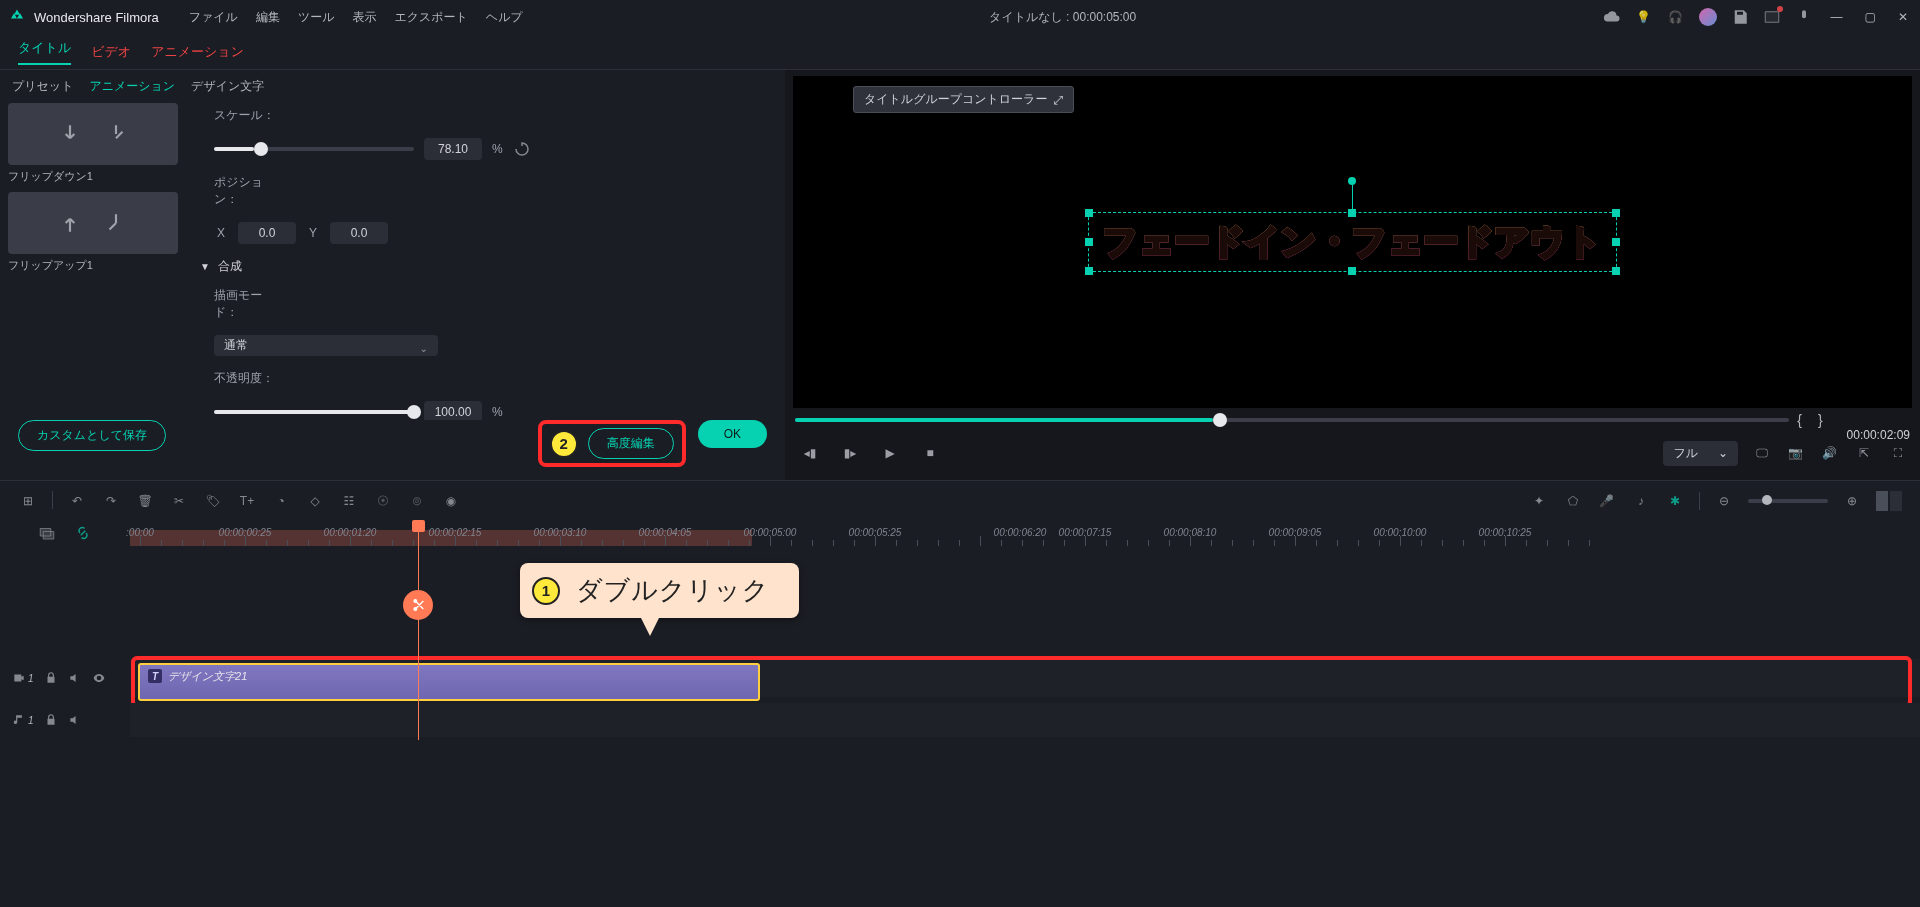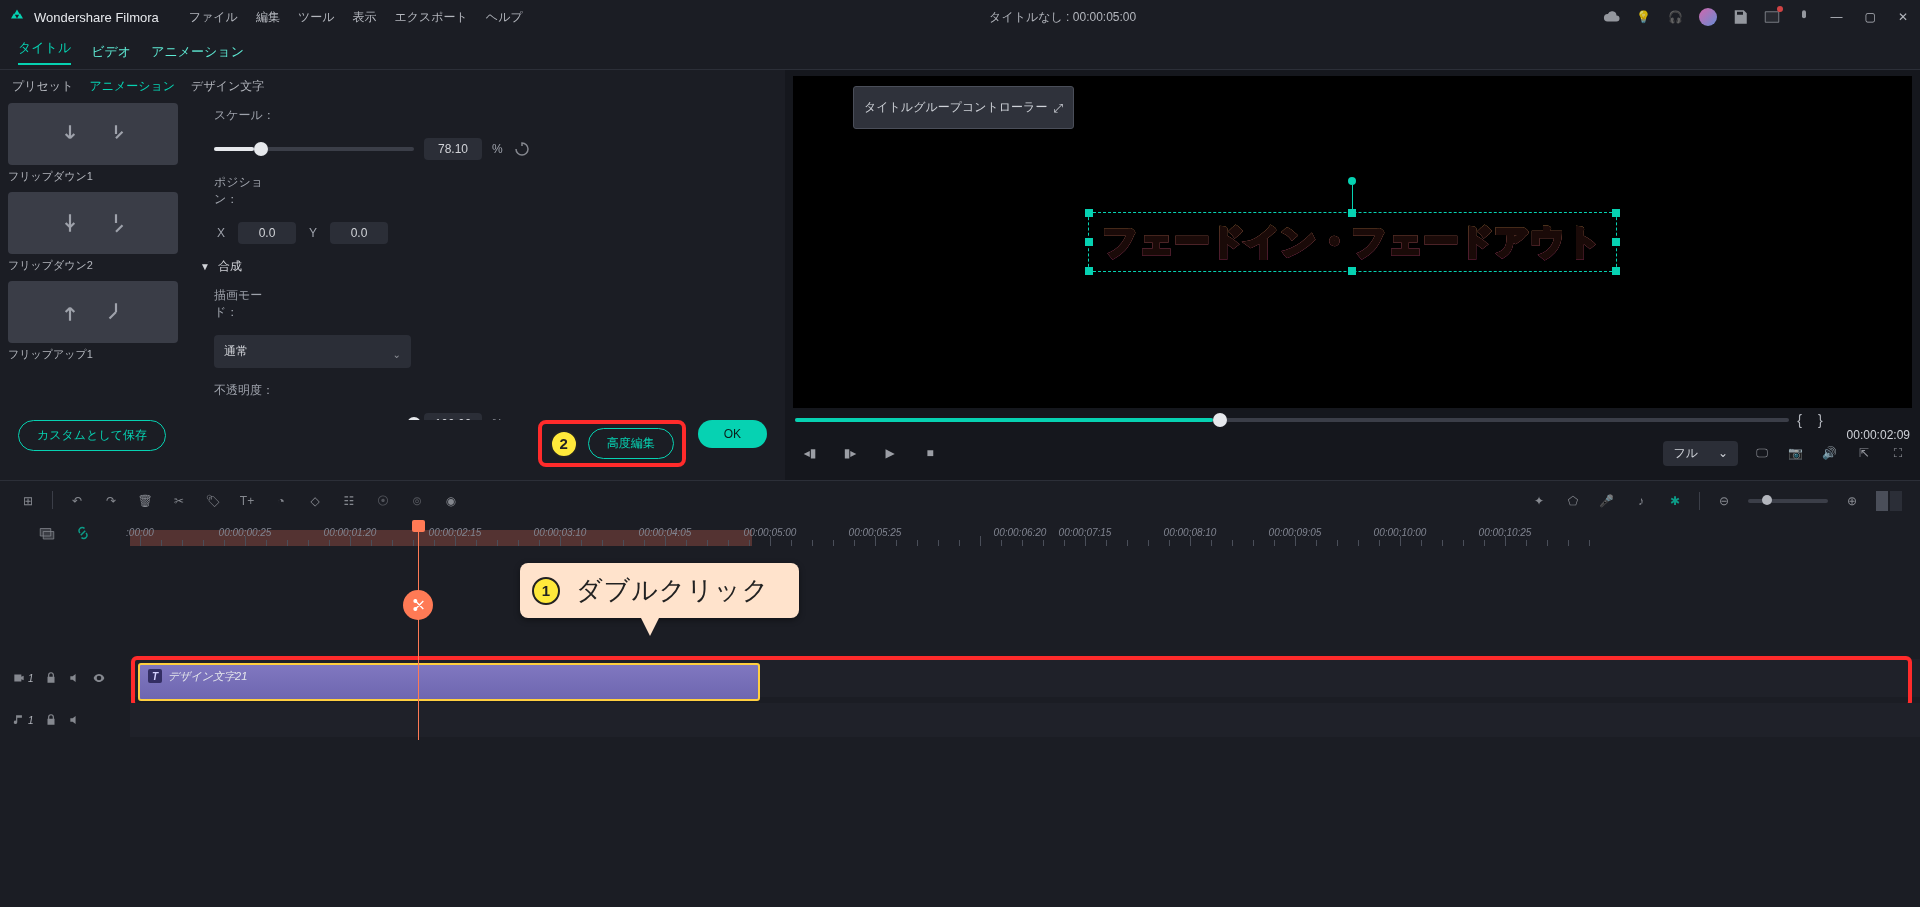--- a/index.html
+++ b/index.html
@@ -12,21 +12,21 @@
 .menus { display: flex; gap: 18px; }
 .menus span { color: #b3b6bd; font-size: 12px; cursor: pointer; }
 .tb-center { flex: 1; text-align: center; color: #b3b6bd; font-size: 12px; }
 .tb-right { display: flex; align-items: center; gap: 14px; }
 .tb-right .icon { width: 18px; height: 18px; display: flex; align-items: center; justify-content: center; opacity: .8; }
 .tb-right .winctl { display: flex; gap: 14px; }
 .tb-right .winctl span { cursor: pointer; padding: 4px; }
 
 
 .edit-tabs { height: 36px; display: flex; align-items: center; gap: 20px; padding: 0 18px; border-bottom: 1px solid #2c2f38; }
-.edit-tabs span { color: #5eead4; cursor: pointer; font-size: 13px; }
+.edit-tabs span { color: #ef4444; cursor: pointer; font-size: 13px; }
 .edit-tabs .active { color: #06d2b2; border-bottom: 2px solid #06d2b2; padding-bottom: 6px; }
 
 
 .main-row { display: flex; height: 410px; }
 .left-col { width: 785px; display: flex; flex-direction: column; }
 .subtabs { display: flex; gap: 16px; padding: 8px 12px; font-size: 12px; }
 .subtabs span { color: #b3b6bd; cursor: pointer; }
 .subtabs .active { color: #06d2b2; }
 .content-row { display: flex; flex: 1; overflow: hidden; }
 .thumbs { width: 190px; padding: 0 8px; overflow-y: auto; }
@@ -40,35 +40,35 @@
 .prop-label { color: #9ea2ab; font-size: 12px; width: 70px; }
 .slider { position: relative; width: 200px; height: 4px; background: #3b3e48; border-radius: 2px; }
 .slider .fill { position: absolute; left: 0; top: 0; height: 4px; background: #e6e8ec; border-radius: 2px; }
 .slider .knob { position: absolute; top: -5px; width: 14px; height: 14px; background: #e6e8ec; border-radius: 50%; }
 .num-box { background: #2b2e37; border-radius: 4px; padding: 4px 10px; min-width: 58px; text-align: center; font-size: 12px; color: #d1d3d8; }
 .unit { color: #9ea2ab; }
 .reset-icon { width: 18px; height: 18px; opacity: .7; }
 .coord-lbl { color: #9ea2ab; width: 14px; text-align: center; }
 .section-head { display: flex; align-items: center; gap: 8px; color: #d1d3d8; margin: 8px 0 12px -14px; }
 .section-head .tri { font-size: 10px; }
-.select-box { background: #2b2e37; border-radius: 4px; padding: 8px 10px; width: 197px; color: #d1d3d8; display: flex; justify-content: space-between; align-items: flex-end; }
+.select-box { background: #2b2e37; border-radius: 4px; padding: 2px 10px; width: 224px; color: #d1d3d8; display: flex; justify-content: space-between; align-items: flex-end; }
 .select-box .chev { font-size: 10px; opacity: .6; }
 
 
 .left-bottom { height: 60px; display: flex; align-items: flex-start; padding: 0 18px; gap: 12px; }
 .pill { border: 1px solid #06d2b2; color: #06d2b2; background: transparent; padding: 6px 18px; border-radius: 18px; font-size: 12px; cursor: pointer; }
 .pill.solid { background: #06d2b2; color: #0b1e1a; border: none; padding: 7px 26px; }
 .spacer { flex: 1; }
 .callout-frame { position: relative; border: 4px solid #ff2b2b; border-radius: 8px; padding: 4px 8px; display: flex; align-items: center; gap: 10px; }
 .num-badge { width: 28px; height: 28px; border-radius: 50%; background: #ffe93b; border: 2px solid #222; color: #222; font-weight: bold; display: flex; align-items: center; justify-content: center; font-size: 15px; }
 
 
 .preview { flex: 1; display: flex; flex-direction: column; background: #15171d; padding: 6px 8px; }
 .preview-stage { flex: 1; background: #000; position: relative; display: flex; align-items: center; justify-content: center; }
-.group-ctrl { position: absolute; top: 10px; left: 60px; background: #2f323b; border: 1px solid #4a4e59; padding: 12px 10px; color: #cfd2d8; font-size: 12px; border-radius: 3px; display: flex; align-items: center; gap: 6px; }
+.group-ctrl { position: absolute; top: 10px; left: 60px; background: #2f323b; border: 1px solid #4a4e59; padding: 4px 10px; color: #cfd2d8; font-size: 12px; border-radius: 3px; display: flex; align-items: center; gap: 6px; }
 .title-box { position: relative; padding: 4px 8px; border: 1px dashed #06d2b2; }
 .title-box .handle { position: absolute; width: 8px; height: 8px; background: #06d2b2; }
 .title-box .handle.tl { top: -4px; left: -4px; }
 .title-box .handle.tr { top: -4px; right: -4px; }
 .title-box .handle.bl { bottom: -4px; left: -4px; }
 .title-box .handle.br { bottom: -4px; right: -4px; }
 .title-box .handle.tc { top: -4px; left: 50%; margin-left: -4px; }
 .title-box .handle.bc { bottom: -4px; left: 50%; margin-left: -4px; }
 .title-box .handle.ml { top: 50%; left: -4px; margin-top: -4px; }
 .title-box .handle.mr { top: 50%; right: -4px; margin-top: -4px; }
@@ -206,31 +206,20 @@
         <div class="thumb">
           <div class="thumb-img">
               <svg viewBox="0 0 24 24">
                 <path d="M12 4v12m0 0l-4-4m4 4l4-4" stroke="#9ea2ab" stroke-width="2" fill="none"></path>
               </svg>
               <svg viewBox="0 0 24 24">
                 <path d="M12 4v8m6-2l-6 6" stroke="#9ea2ab" stroke-width="2" fill="none"></path>
               </svg>
             </div>
           <div class="lbl">フリップダウン1</div>
-        </div>
-        <div class="thumb">
-          <div class="thumb-img">
-              <svg viewBox="0 0 24 24">
-                <path d="M12 4v12m0 0l-4-4m4 4l4-4M12 20V8" stroke="#9ea2ab" stroke-width="2" fill="none"></path>
-              </svg>
-              <svg viewBox="0 0 24 24">
-                <path d="M12 4v8m6 2l-6 6" stroke="#9ea2ab" stroke-width="2" fill="none"></path>
-              </svg>
-            </div>
-          <div class="lbl">フリップダウン2</div>
         </div>
         <div class="thumb">
           <div class="thumb-img">
               <svg viewBox="0 0 24 24">
                 <path d="M12 20V8m0 0l-4 4m4-4l4 4" stroke="#9ea2ab" stroke-width="2" fill="none"></path>
               </svg>
               <svg viewBox="0 0 24 24">
                 <path d="M6 18l6-6m0 0V4" stroke="#9ea2ab" stroke-width="2" fill="none"></path>
               </svg>
             </div>

